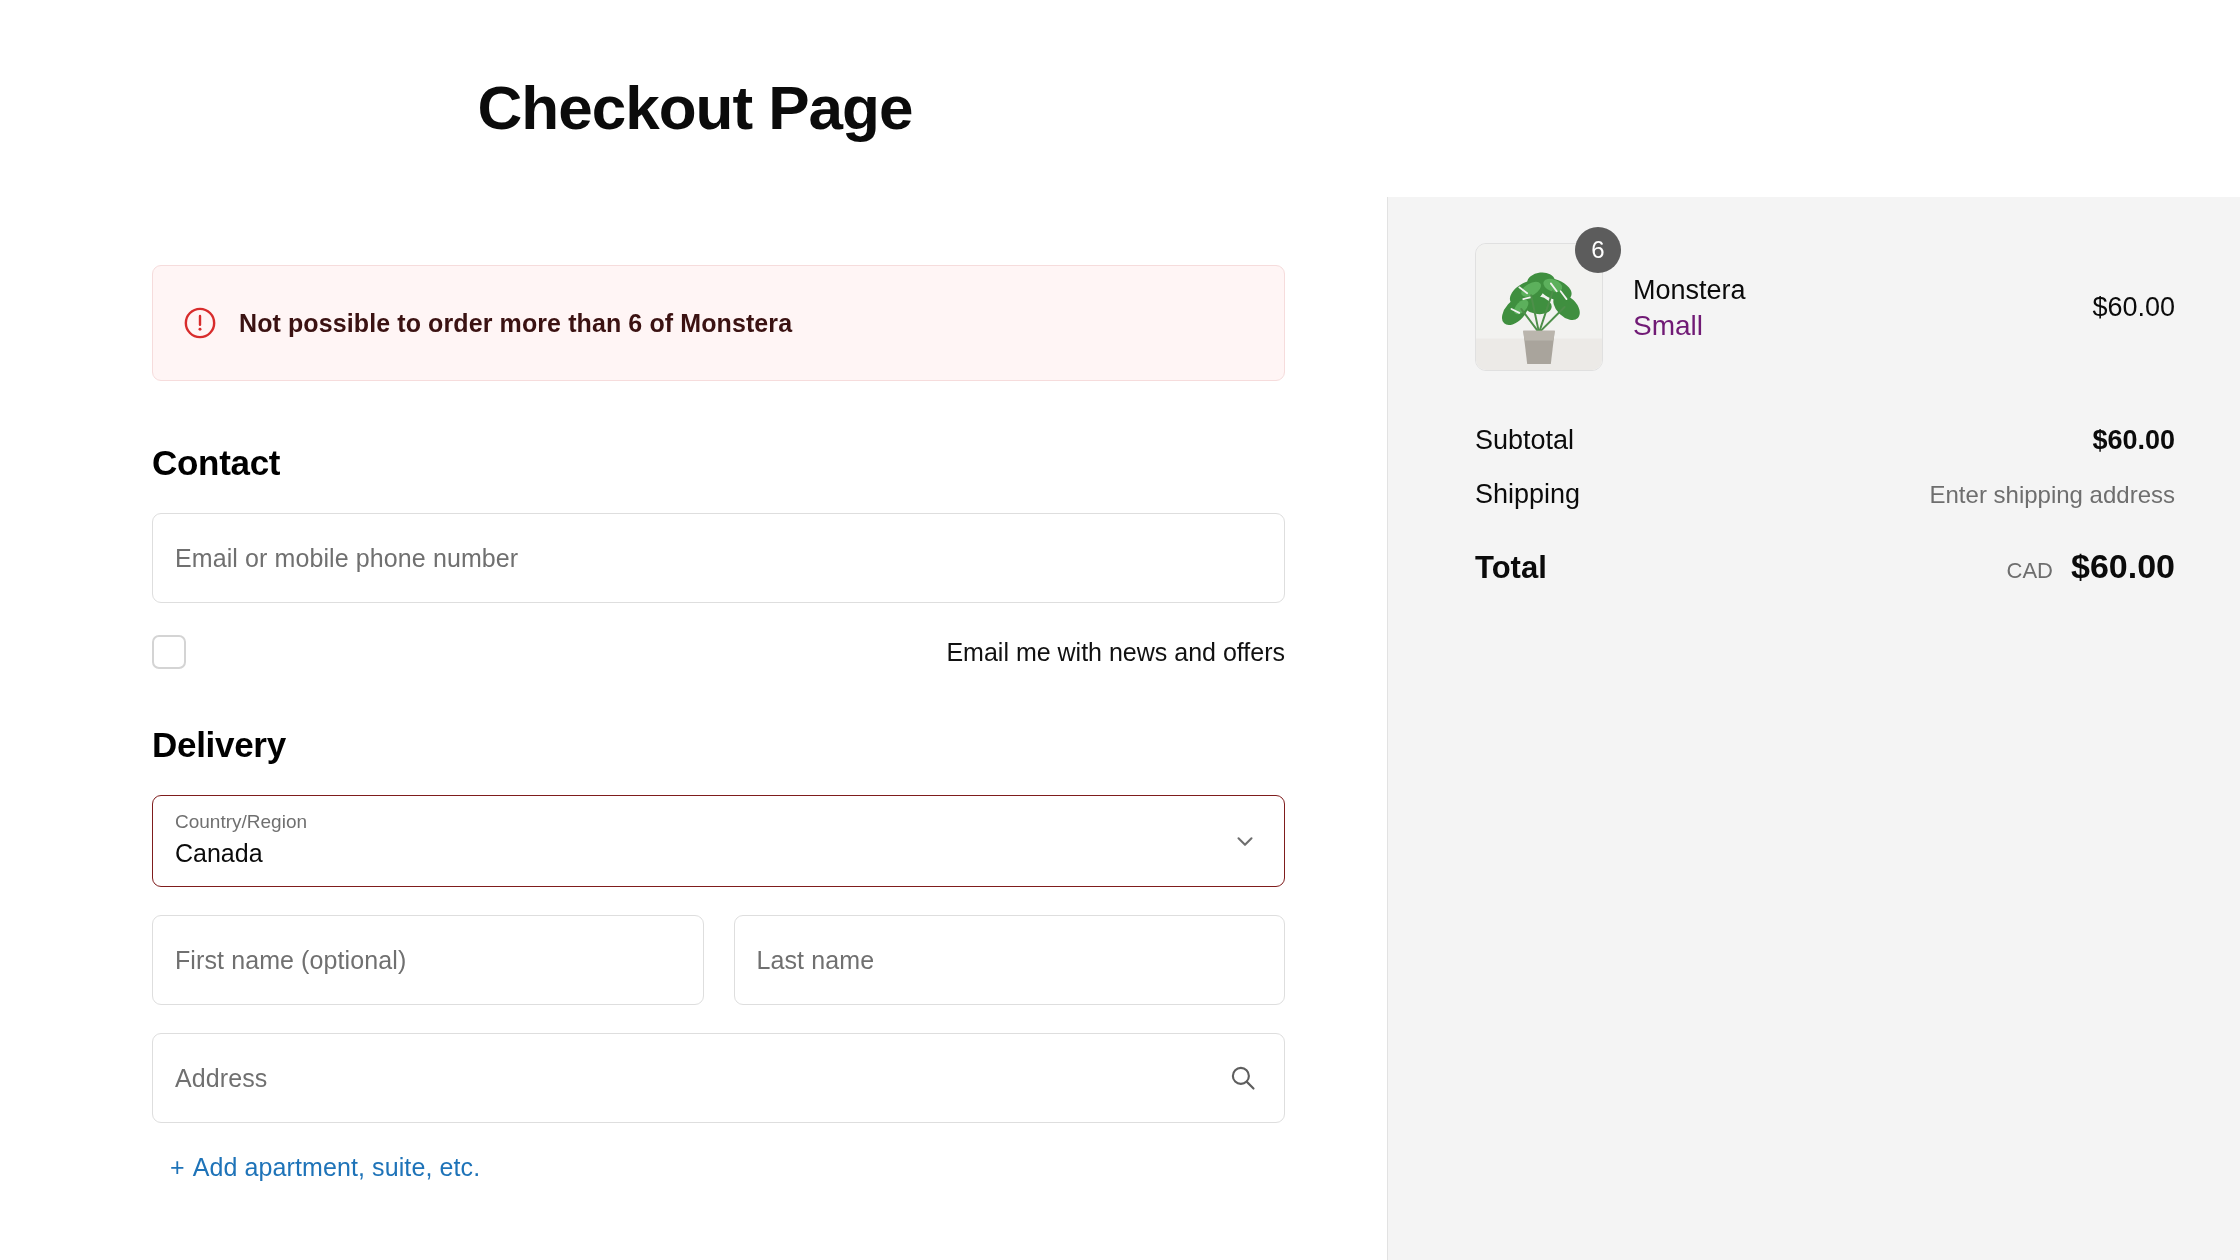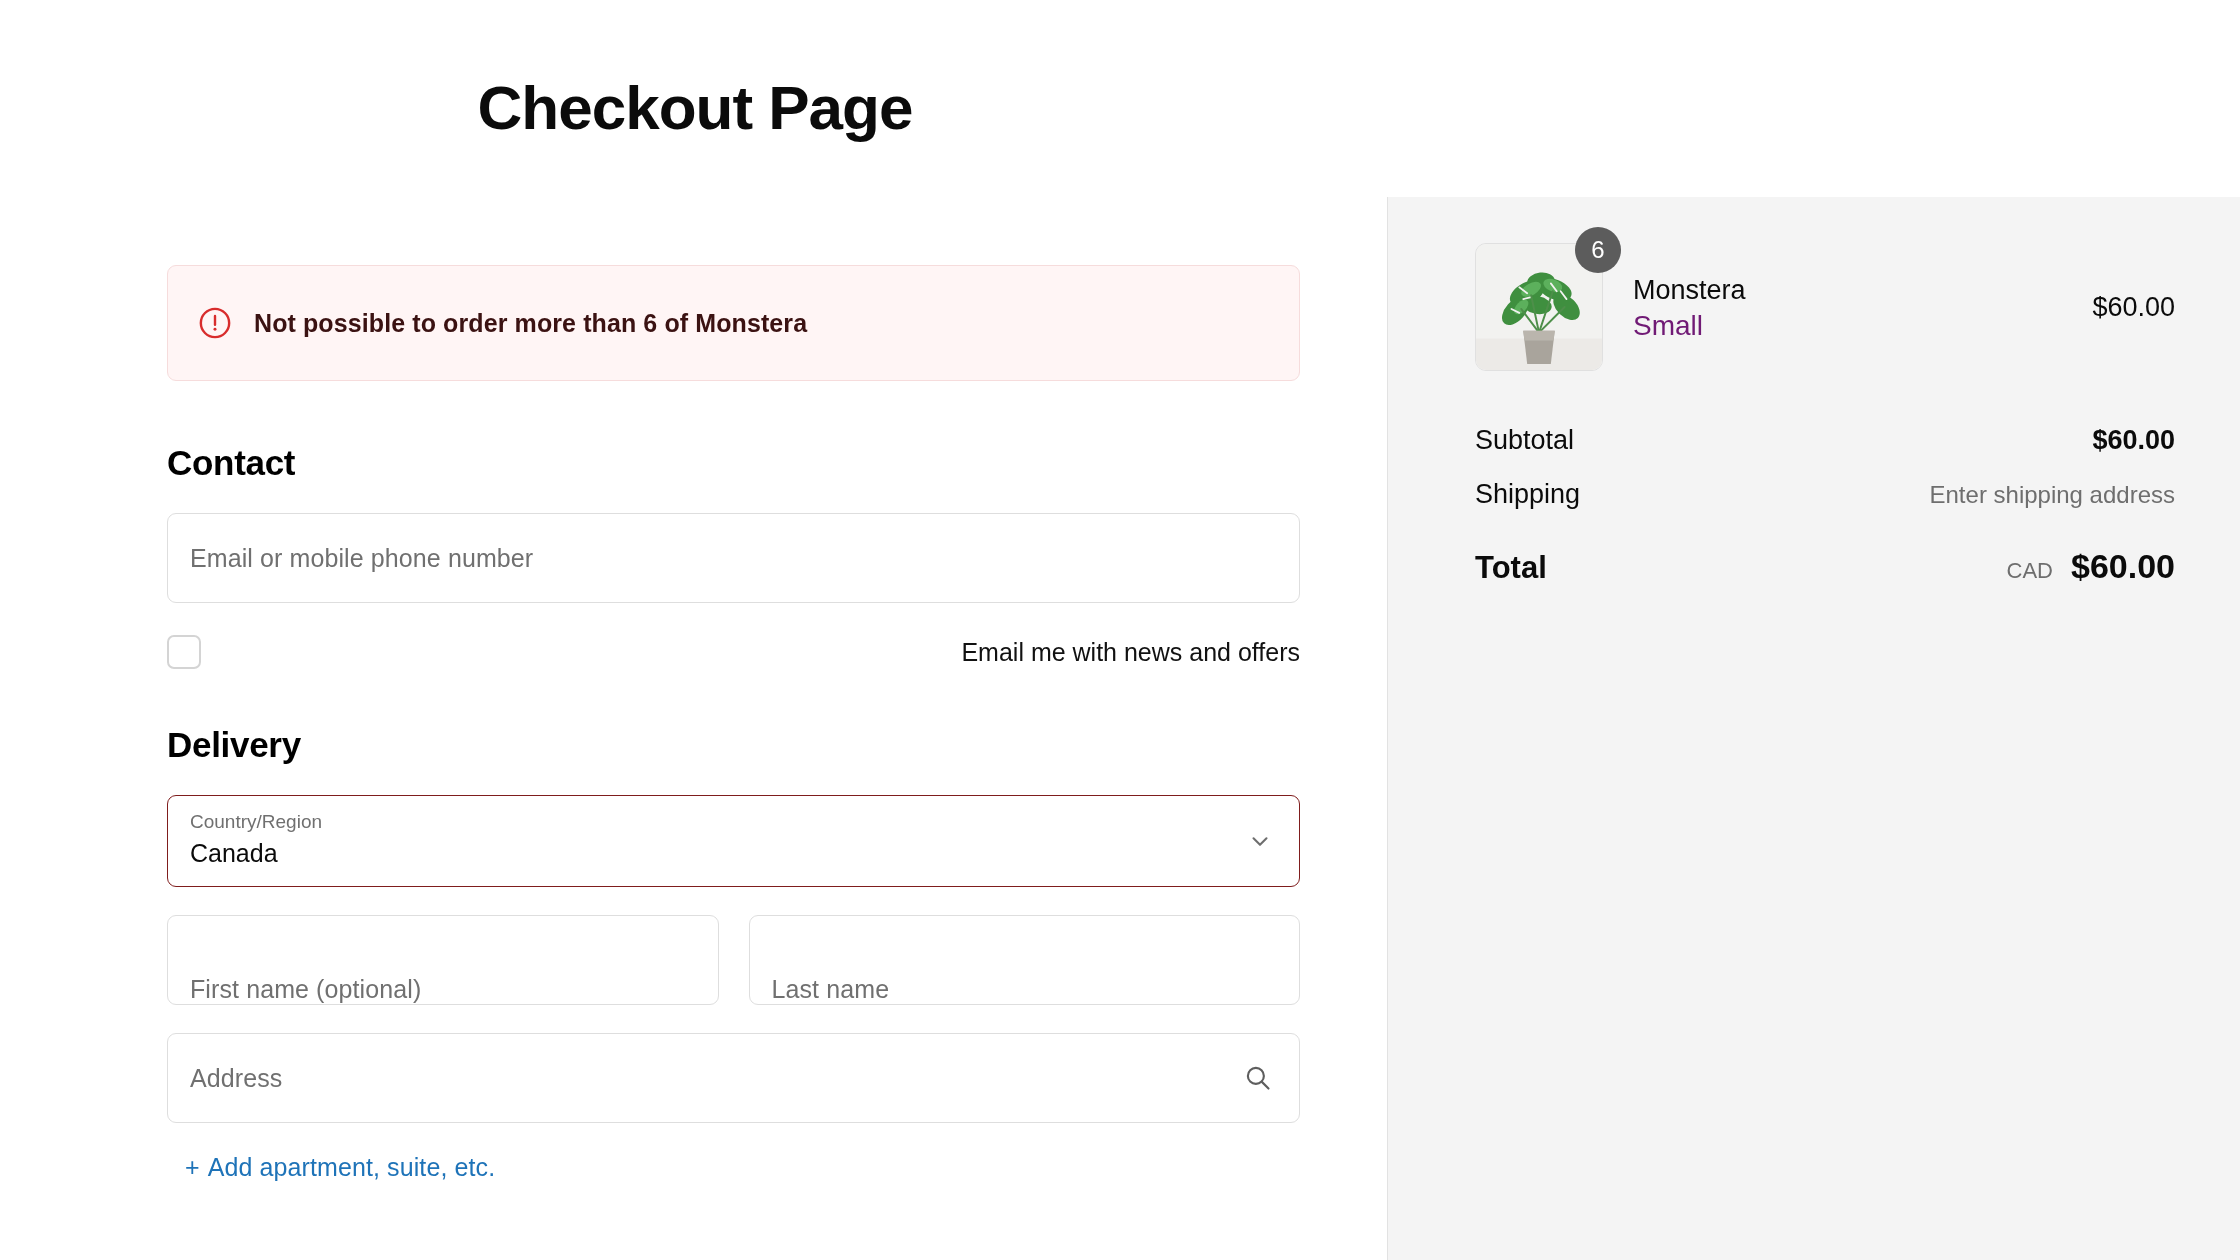--- a/index.html
+++ b/index.html
@@ -19,21 +19,21 @@
     text-align: center;
     font-size: 62px;
     font-weight: 700;
     letter-spacing: -1px;
     color: #0b0b0b;
   }
 
   
   .form-col {
     position: absolute;
-    left: 167px; top: 265px;
+    left: 152px; top: 265px;
     width: 1133px;
   }
 
   
   .error-banner {
     display: flex;
     align-items: center;
     gap: 22px;
     height: 116px;
     padding: 0 30px;
@@ -125,21 +125,21 @@
     transform: translateY(-50%);
     width: 26px; height: 26px;
   }
 
   
   .name-row {
     display: flex;
     margin-top: 28px;
     gap: 30px;
   }
-  .name-row .field { flex: 1 1 0; align-items: flex-end; }
+  .name-row .field { flex: 1 1 0; }
 
   
   .addr { margin-top: 28px; }
   .search-ic {
     position: absolute;
     right: 26px; top: 50%;
     transform: translateY(-50%);
     width: 30px; height: 30px;
   }
 

